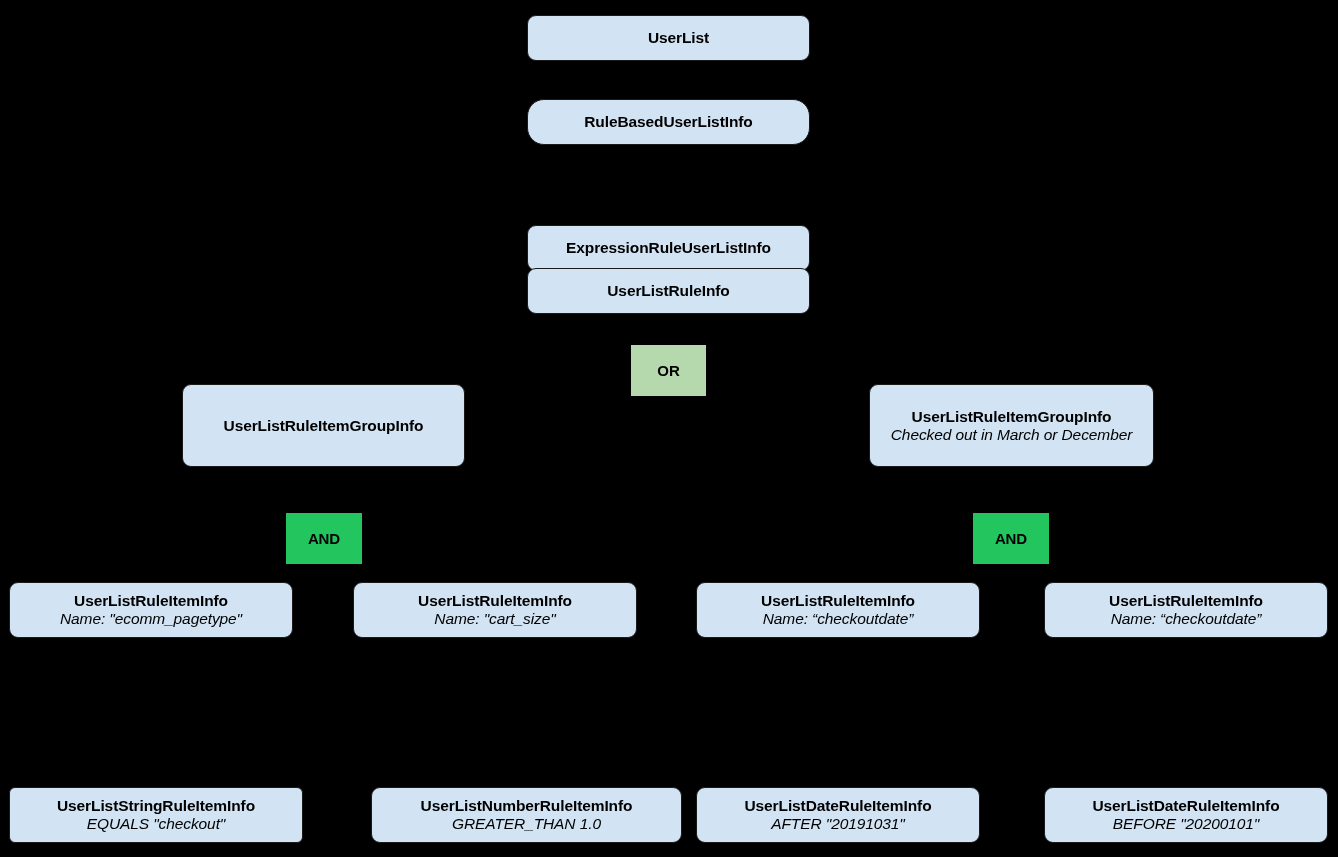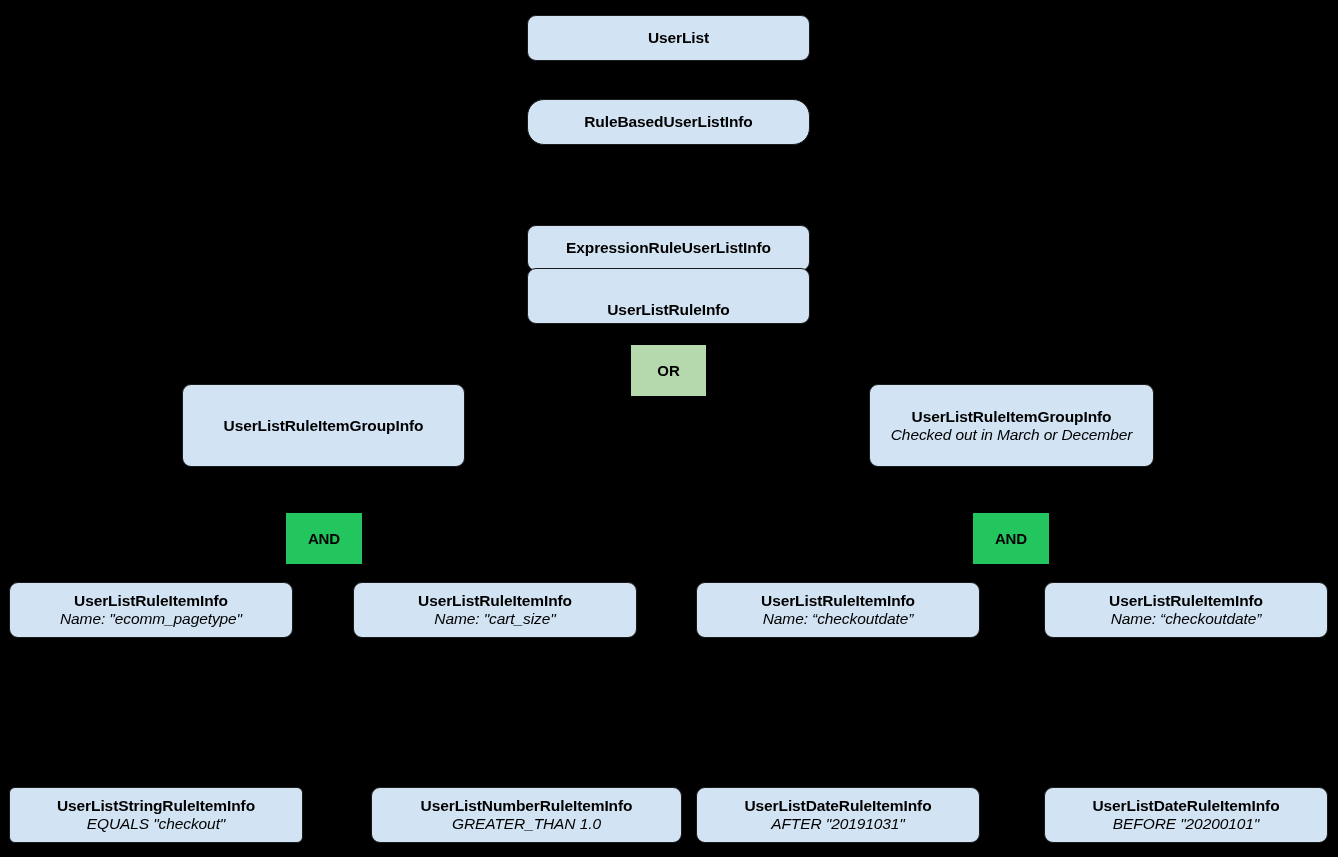--- a/index.html
+++ b/index.html
@@ -91,21 +91,21 @@
   <div id="node-layer">
       <div class="node" style="left: 527px; top: 15px; width: 283px; height: 46px; padding-left: 28px;">
         <div class="title">UserList</div>
       </div>
       <div class="node" style="left: 527px; top: 99px; width: 283px; height: 46px; border-radius: 17px;">
         <div class="title">RuleBasedUserListInfo</div>
       </div>
       <div class="node" style="left: 527px; top: 184px; width: 283px; height: 46px; margin-top: 41px;">
         <div class="title">ExpressionRuleUserListInfo</div>
       </div>
-      <div class="node" style="left: 527px; top: 268px; width: 283px; height: 56px; justify-content: flex-end;">
+      <div class="node" style="left: 527px; top: 268px; width: 283px; height: 46px;">
         <div class="title">UserListRuleInfo</div>
       </div>
       <div class="node op op-or" style="left: 631px; top: 345px; width: 75px; height: 51px;">
         <div class="title">OR</div>
       </div>
       <div class="node" style="left: 182px; top: 384px; width: 283px; height: 83px;">
         <div class="title">UserListRuleItemGroupInfo</div>
       </div>
       <div class="node" style="left: 869px; top: 384px; width: 285px; height: 83px;">
         <div class="title">UserListRuleItemGroupInfo</div>

